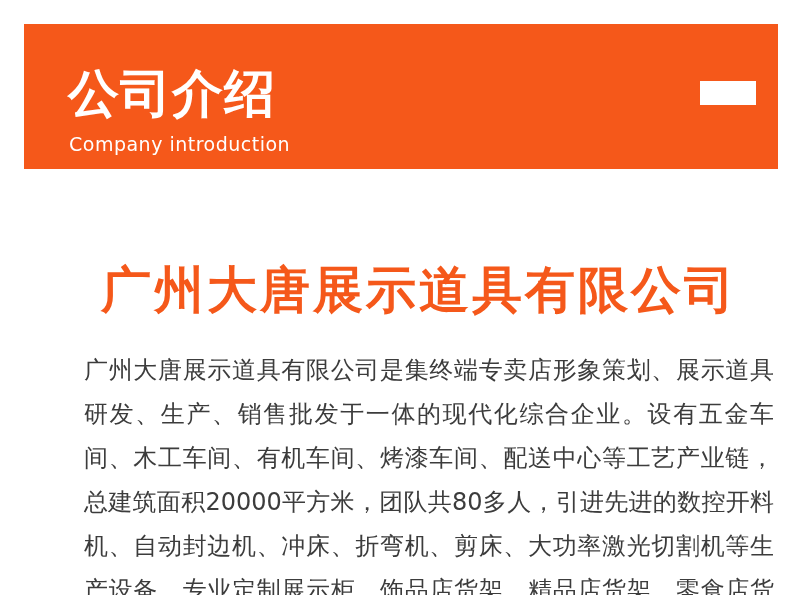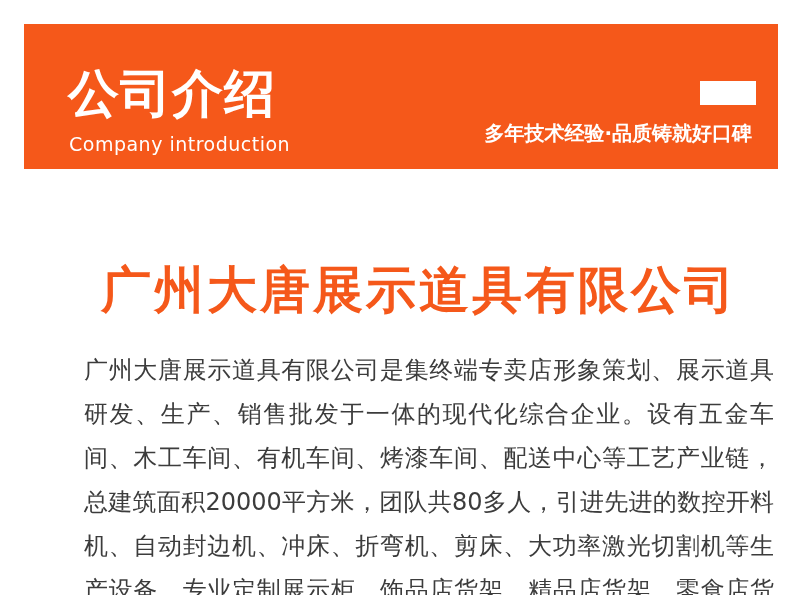--- a/index.html
+++ b/index.html
@@ -83,21 +83,20 @@
 </style>
 </head>
 <body>
 
 <div class="page">
 
   <header class="banner">
     <h1 class="banner-title">公司介绍</h1>
     <div class="banner-subtitle">Company introduction</div>
     <span class="banner-dash"></span>
-    <div class="banner-tagline">多年技术经验·品质铸就好口碑</div>
   </header>
 
   <main>
     <h2 class="company-name">广州大唐展示道具有限公司</h2>
     <p class="company-desc">广州大唐展示道具有限公司是集终端专卖店形象策划、展示道具研发、生产、销售批发于一体的现代化综合企业。设有五金车间、木工车间、有机车间、烤漆车间、配送中心等工艺产业链，总建筑面积20000平方米，团队共80多人，引进先进的数控开料机、自动封边机、冲床、折弯机、剪床、大功率激光切割机等生产设备。专业定制展示柜、饰品店货架、精品店货架、零食店货架等展示架！</p>
   </main>
 
 </div>
 
 </body></html>

